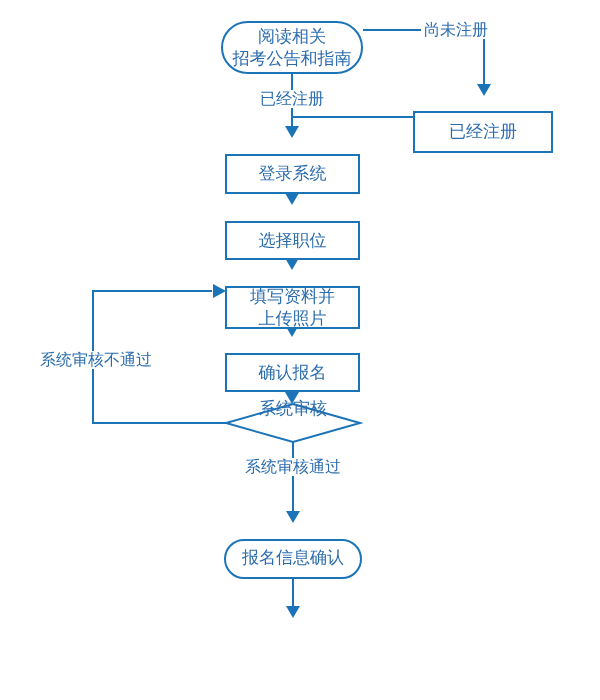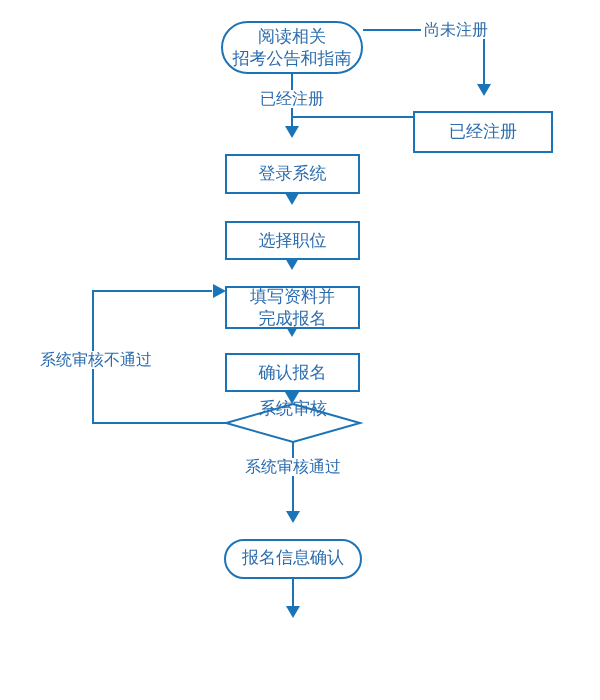--- a/index.html
+++ b/index.html
@@ -95,21 +95,21 @@
   <div class="node n-login">
     <span>登录系统</span>
   </div>
 
   <div class="node n-select">
     <span>选择职位</span>
   </div>
 
   <div class="node n-fill">
     <span>填写资料并</span>
-    <span>完成报名</span>
+    <span>上传照片</span>
   </div>
 
   <div class="node n-confirm">
     <span>确认报名</span>
   </div>
 
   <div class="diamond-label d-review">系统审核</div>
 
   <div class="node n-info">
     <span>报名信息确认</span>

